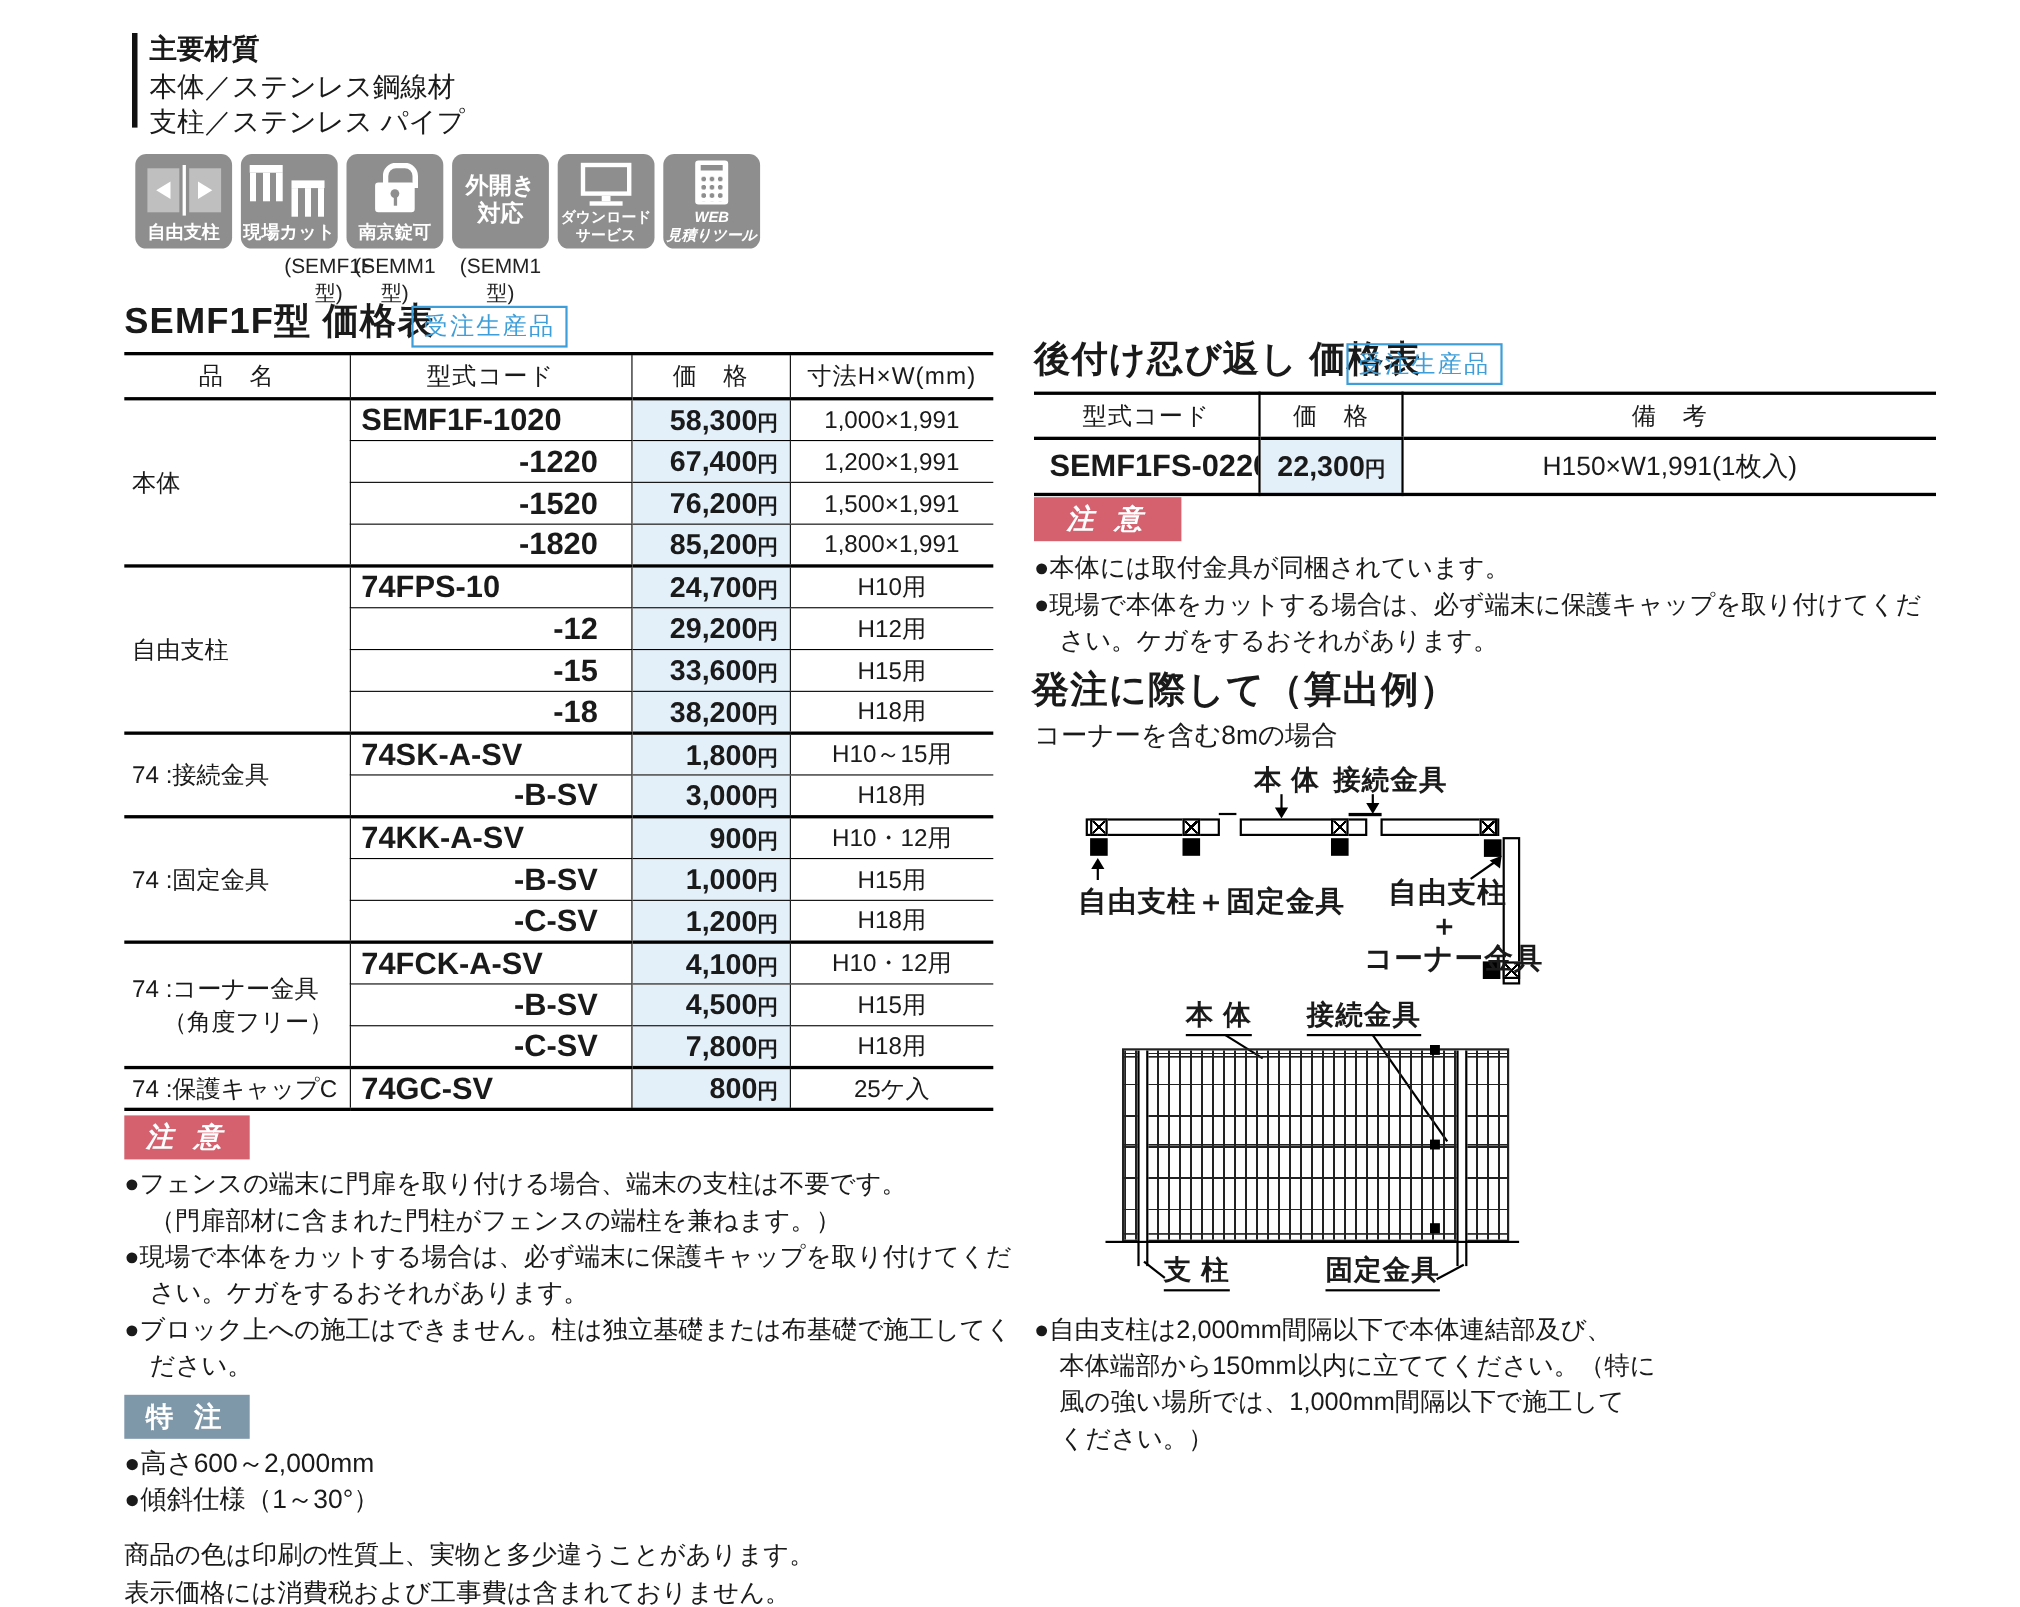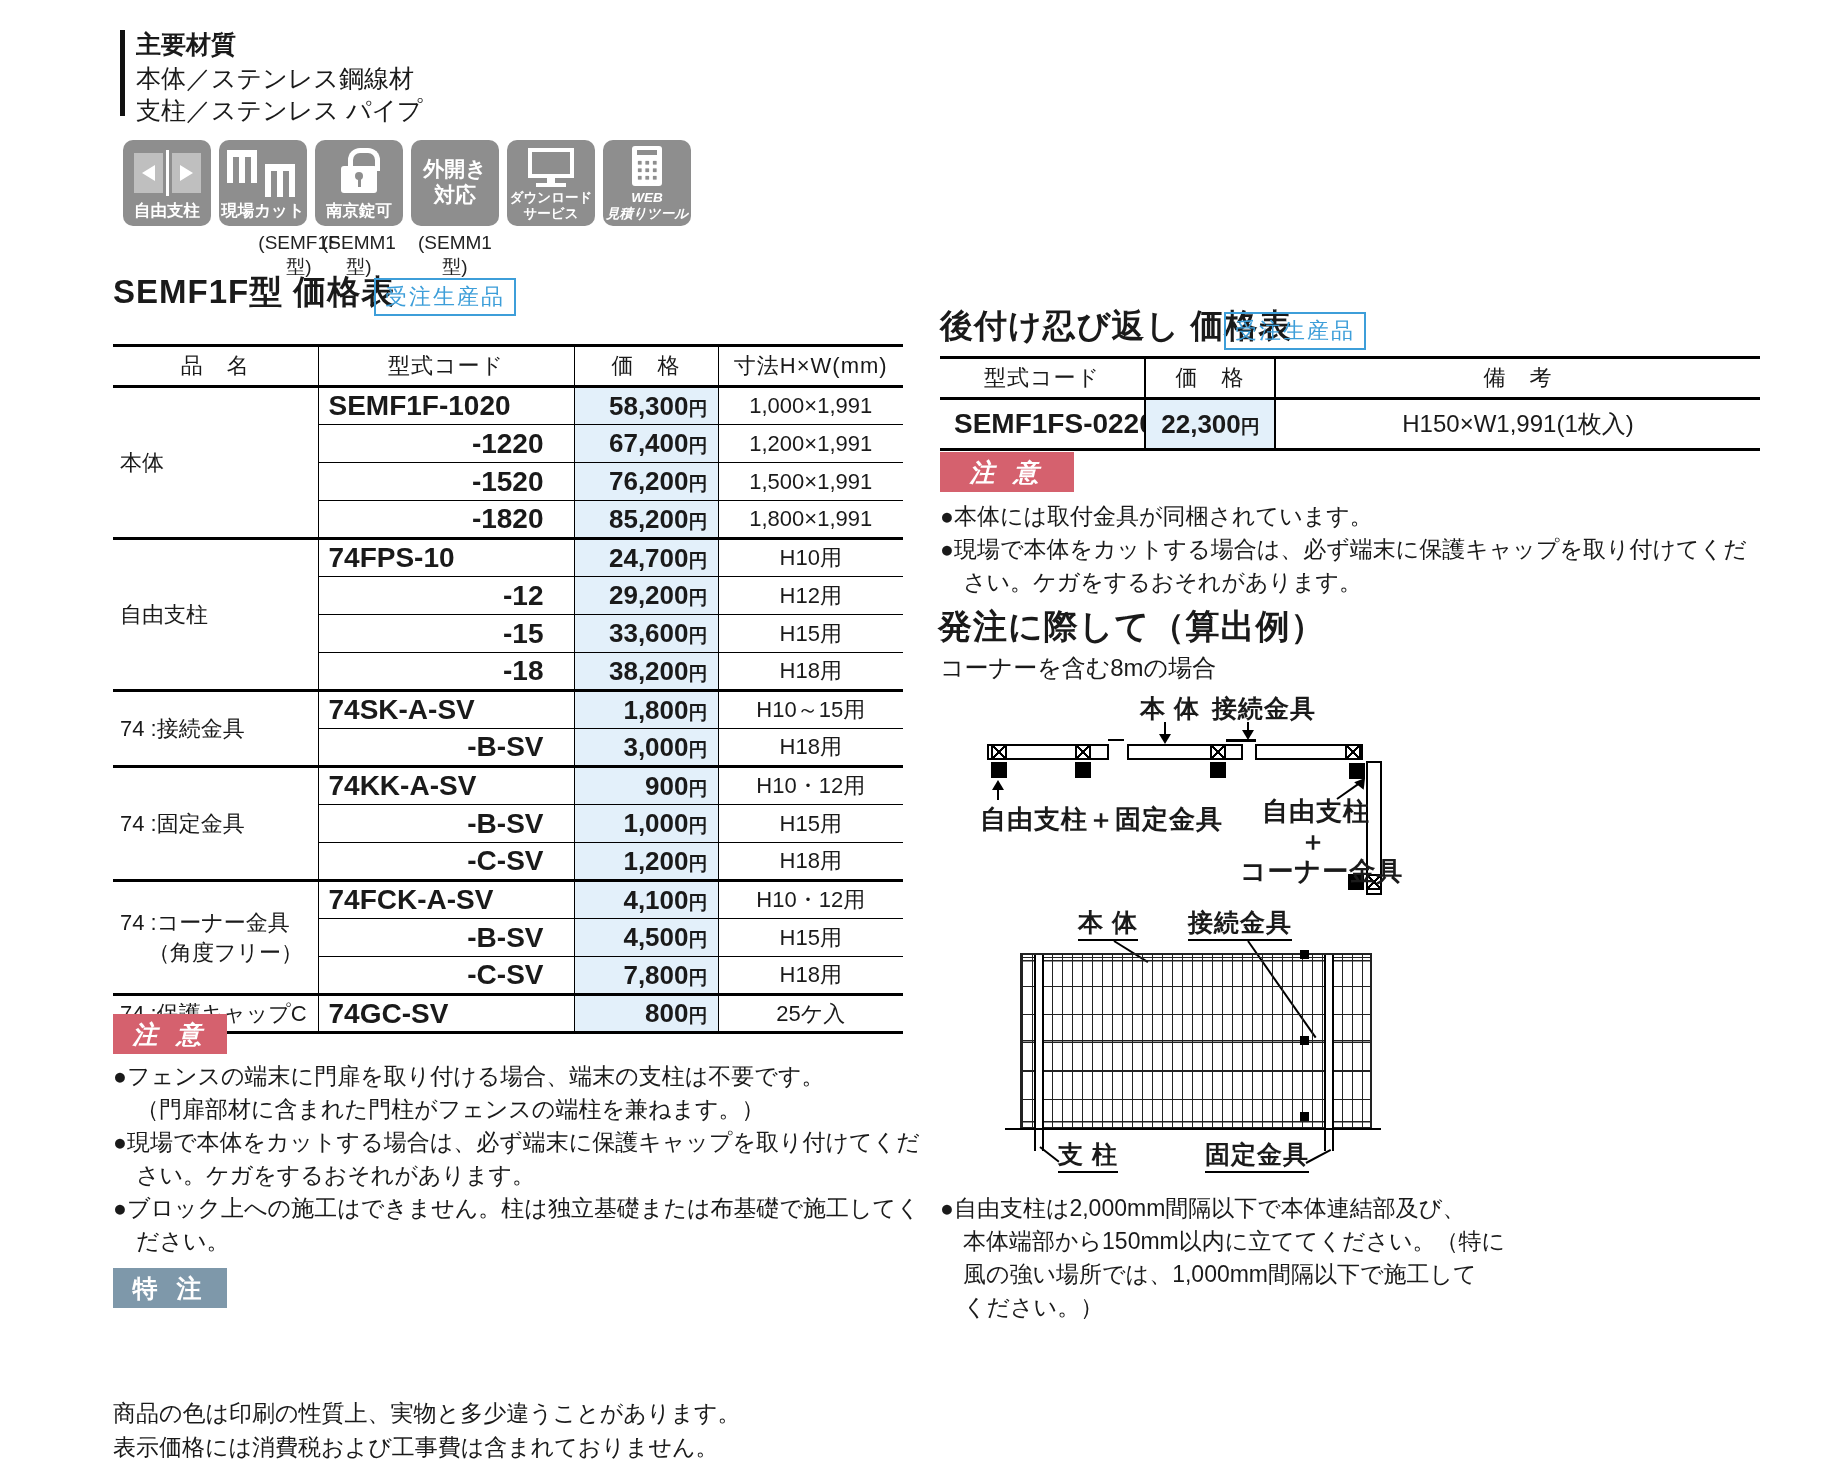--- a/index.html
+++ b/index.html
@@ -47,21 +47,21 @@
 
   
   .sec-title{font-size:33px;font-weight:bold;letter-spacing:1px;}
   .order-badge{border:2.5px solid #3d9ed9;color:#3d9ed9;font-size:22px;padding:2px 9px;letter-spacing:2px;}
   .note-badge{width:114px;height:40px;line-height:40px;text-align:center;color:#fff;font-size:25px;font-weight:bold;letter-spacing:6px;}
   .badge-red{background:#d5616e;font-style:italic;}
   .badge-blue{background:#7e98aa;}
 
   
   table{border-collapse:collapse;table-layout:fixed;}
-  .ltable{width:790px;border-top:3.5px solid #000;border-bottom:3.5px solid #000;margin-top:24px;}
+  .ltable{width:790px;border-top:3.5px solid #000;border-bottom:3.5px solid #000;}
   .rtable{width:820px;border-top:3.5px solid #000;border-bottom:3.5px solid #000;}
   .ltable th,.ltable td{border-left:1.5px solid #000;overflow:hidden;white-space:nowrap;}
   .ltable th:first-child,.ltable td.ncell{border-left:none;}
   .ltable th{border-bottom:3.5px solid #000;height:36px;font-size:22px;font-weight:normal;letter-spacing:1px;}
   .ltable tr{height:38px;}
   .ltable td{border-bottom:1.2px solid #000;}
   .gend td{border-bottom:3px solid #000;}
   .ncell{font-size:22px;text-align:left;padding-left:7px;vertical-align:middle;border-bottom:3px solid #000 !important;}
   .g5b{padding-left:28px;}
   .code{font-size:28px;font-weight:bold;}
@@ -293,20 +293,24 @@
   <div class="abs" style="left:113px;top:1060px;">
     <div class="jp23">●フェンスの端末に門扉を取り付ける場合、端末の支柱は不要です。</div>
     <div class="jp23 ind">（門扉部材に含まれた門柱がフェンスの端柱を兼ねます。）</div>
     <div class="jp23">●現場で本体をカットする場合は、必ず端末に保護キャップを取り付けてくだ</div>
     <div class="jp23 ind">さい。ケガをするおそれがあります。</div>
     <div class="jp23">●ブロック上への施工はできません。柱は独立基礎または布基礎で施工してく</div>
     <div class="jp23 ind">ださい。</div>
   </div>
 
   <div class="abs note-badge badge-blue" style="left:113px;top:1268px;">特 注</div>
+  <div class="abs" style="left:113px;top:1314px;">
+    <div class="jp23" style="font-size:24px;">●高さ600～2,000mm</div>
+    <div class="jp23" style="font-size:24px;">●傾斜仕様（1～30°）</div>
+  </div>
 
   <div class="abs" style="left:113px;top:1398px;font-size:23px;">商品の色は印刷の性質上、実物と多少違うことがあります。</div>
   <div class="abs" style="left:113px;top:1432px;font-size:23px;">表示価格には消費税および工事費は含まれておりません。</div>
 
   <div class="abs sec-title" style="left:940px;top:304px;">後付け忍び返し 価格表</div>
   <div class="abs order-badge" style="left:1224px;top:312px;">受注生産品</div>
 
   <table class="rtable abs" style="left:940px;top:356px;">
     <colgroup>
         <col style="width:205px">

